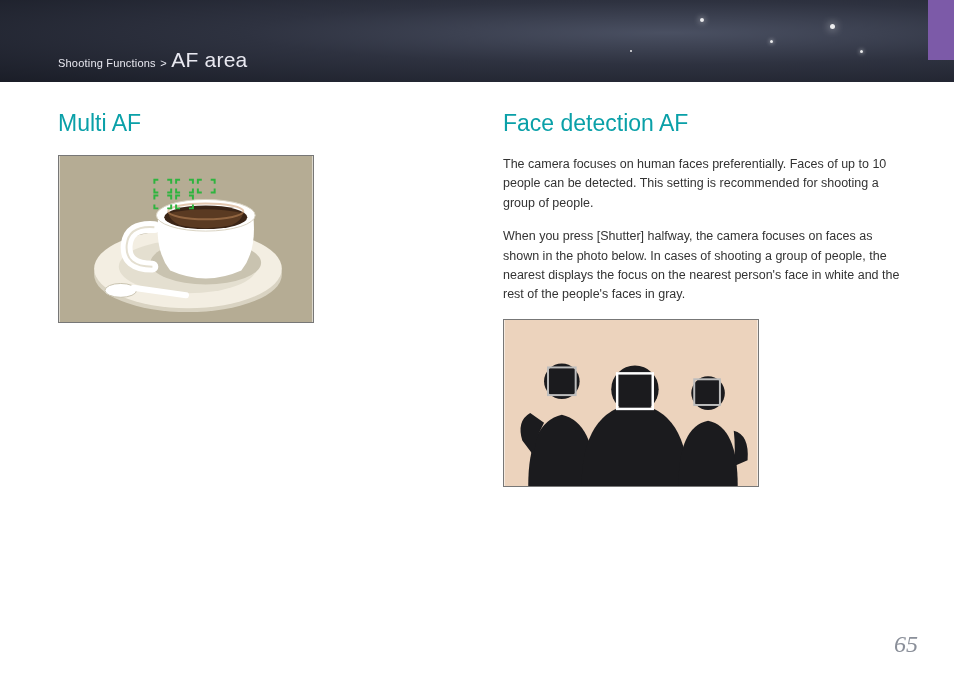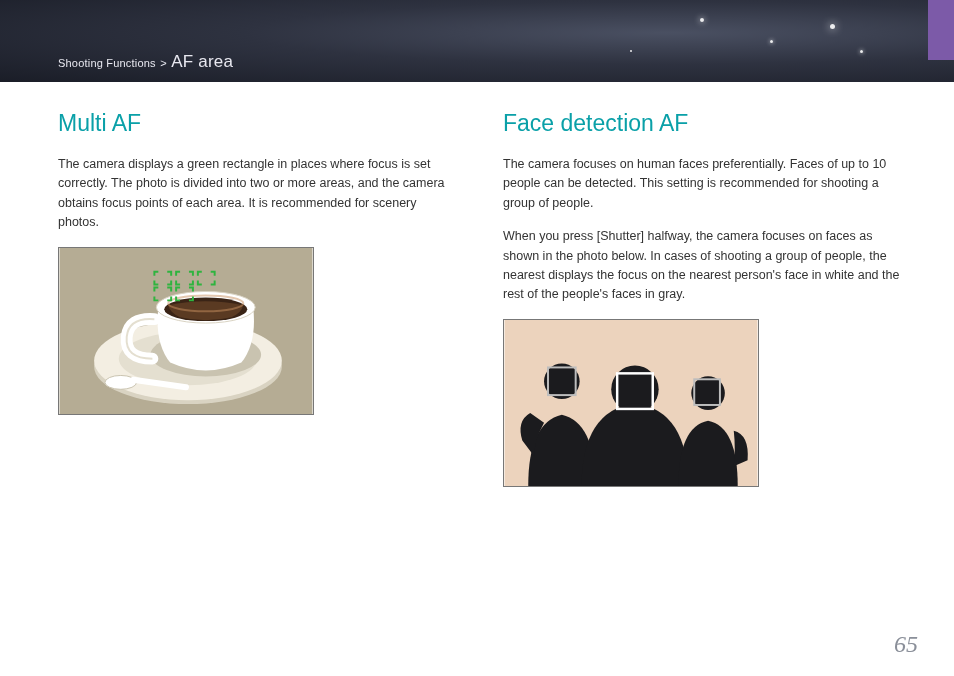--- a/index.html
+++ b/index.html
@@ -14,21 +14,21 @@
   .header .sparkle { position: absolute; background: rgba(255,255,255,0.9); border-radius: 50%; }
   .header .purple-tab {
     position: absolute; right: 0; top: 0; width: 26px; height: 60px;
     background: #7c5aa8;
   }
   .breadcrumb {
     position: absolute; left: 58px; bottom: 10px;
     color: #e8e8f0;
   }
   .breadcrumb .small { font-size: 11px; font-weight: 300; letter-spacing: .2px; }
-  .breadcrumb .large { font-size: 17px; font-weight: 300; letter-spacing: .2px; text-align: center; }
+  .breadcrumb .large { font-size: 21px; font-weight: 300; letter-spacing: .2px; text-align: center; }
   .content {
     display: flex;
     padding: 28px 50px 0 58px;
     gap: 44px;
   }
   .col { flex: 1 1 0; min-width: 0; }
   h2 {
     color: #0aa0a8;
     font-weight: 300;
     font-size: 23px;
@@ -71,21 +71,20 @@
       <span class="small">Shooting Functions</span>
       <span class="small">&gt;</span>
       <span class="large">AF area</span>
     </div>
   </div>
 
   <div class="content">
 
     <div class="col">
       <h2>Multi AF</h2>
-      <p>The camera displays a green rectangle in places where focus is set correctly. The photo is divided into two or more areas, and the camera obtains focus points of each area. It is recommended for scenery photos.</p>
 
       <svg class="figure" width="256" height="168" viewBox="0 0 256 168">
 
         <rect x="0" y="0" width="256" height="168" fill="#b5ac94"></rect>
 
         <ellipse cx="130" cy="120" rx="95" ry="38" fill="#d9d3c2"></ellipse>
         <ellipse cx="130" cy="114" rx="95" ry="40" fill="#f3eee2"></ellipse>
         <ellipse cx="130" cy="112" rx="70" ry="27" fill="#e4dfd0"></ellipse>
 
         <ellipse cx="148" cy="108" rx="56" ry="22" fill="#c9c3b0"></ellipse>

